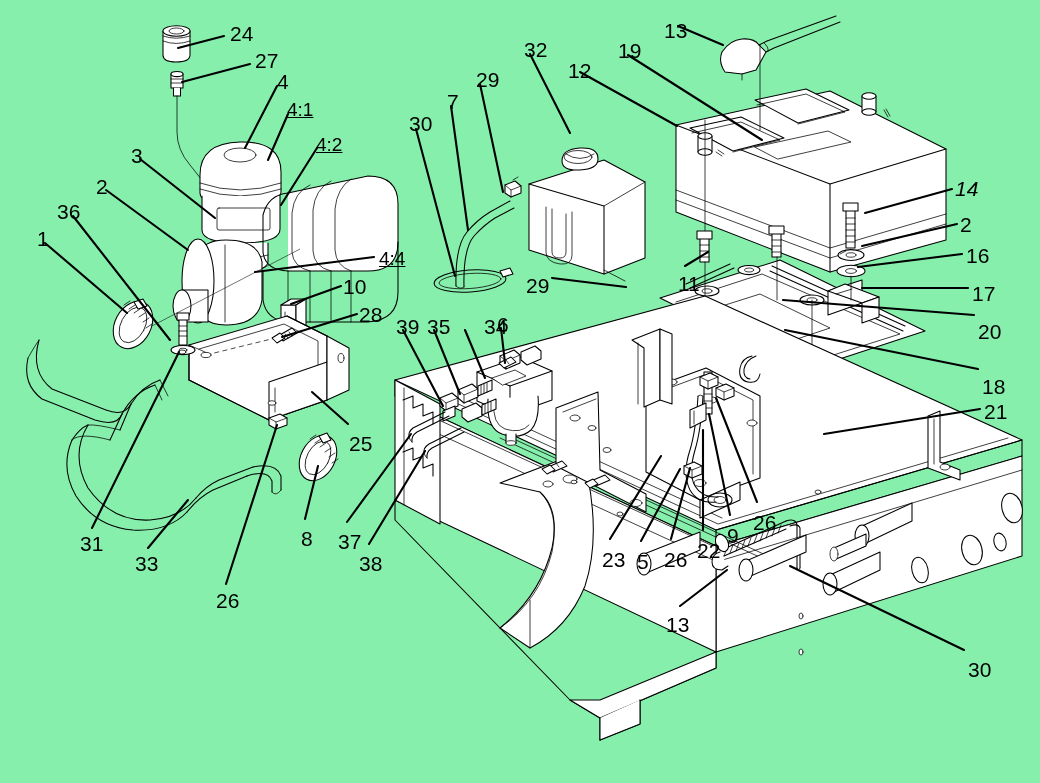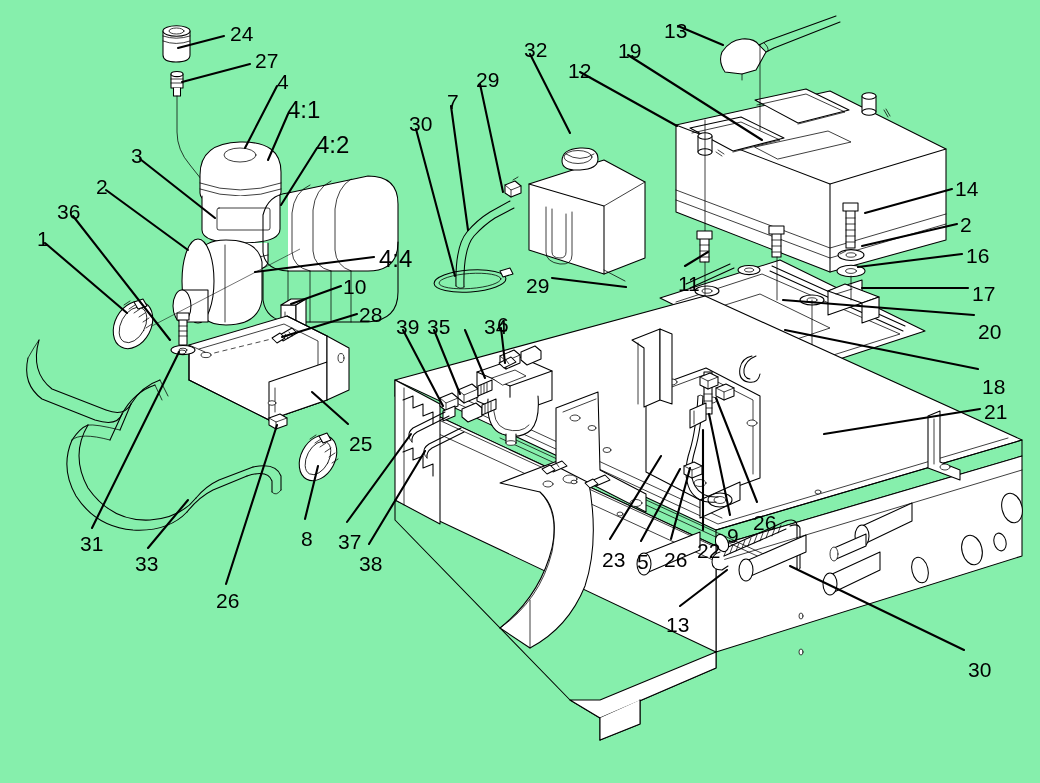--- a/index.html
+++ b/index.html
@@ -17,21 +17,21 @@
     position:absolute;
     font-family:"Liberation Sans", sans-serif;
     font-size:21px;
     font-weight:400;
     color:#000000;
     line-height:21px;
     white-space:nowrap;
     pointer-events:auto;
     letter-spacing:0px;
   }
-  .callout.sub{font-size:24px;}
+  .callout.sub{font-size:19px;text-decoration:underline;}
 </style>
 </head>
 <body>
 
 <div id="sheet">
 
   <svg id="art" viewBox="0 0 1040 783" xmlns="http://www.w3.org/2000/svg">
     <defs>
       <style>
         .s  { fill:none; stroke:#000; stroke-width:1.05; stroke-linejoin:round; stroke-linecap:round; }
@@ -566,21 +566,21 @@
       <div class="callout" style="left: 359px; top: 553px;">38</div>
       <div class="callout" style="left: 409px; top: 113px;">30</div>
       <div class="callout" style="left: 447px; top: 91px;">7</div>
       <div class="callout" style="left: 476px; top: 69px;">29</div>
       <div class="callout" style="left: 524px; top: 39px;">32</div>
       <div class="callout" style="left: 568px; top: 60px;">12</div>
       <div class="callout" style="left: 618px; top: 40px;">19</div>
       <div class="callout" style="left: 664px; top: 20px;">13</div>
       <div class="callout" style="left: 526px; top: 275px;">29</div>
       <div class="callout" style="left: 678px; top: 273px; text-align: center;">11</div>
-      <div class="callout" style="left: 955px; top: 178px;">14</div>
+      <div class="callout" style="left: 955px; top: 178px; font-style: italic;">14</div>
       <div class="callout" style="left: 960px; top: 214px;">2</div>
       <div class="callout" style="left: 966px; top: 245px;">16</div>
       <div class="callout" style="left: 972px; top: 283px;">17</div>
       <div class="callout" style="left: 978px; top: 321px;">20</div>
       <div class="callout" style="left: 982px; top: 376px;">18</div>
       <div class="callout" style="left: 984px; top: 401px;">21</div>
       <div class="callout" style="left: 396px; top: 316px;">39</div>
       <div class="callout" style="left: 427px; top: 316px;">35</div>
       <div class="callout" style="left: 484px; top: 316px;">34</div>
       <div class="callout" style="left: 497px; top: 314px;">6</div>

